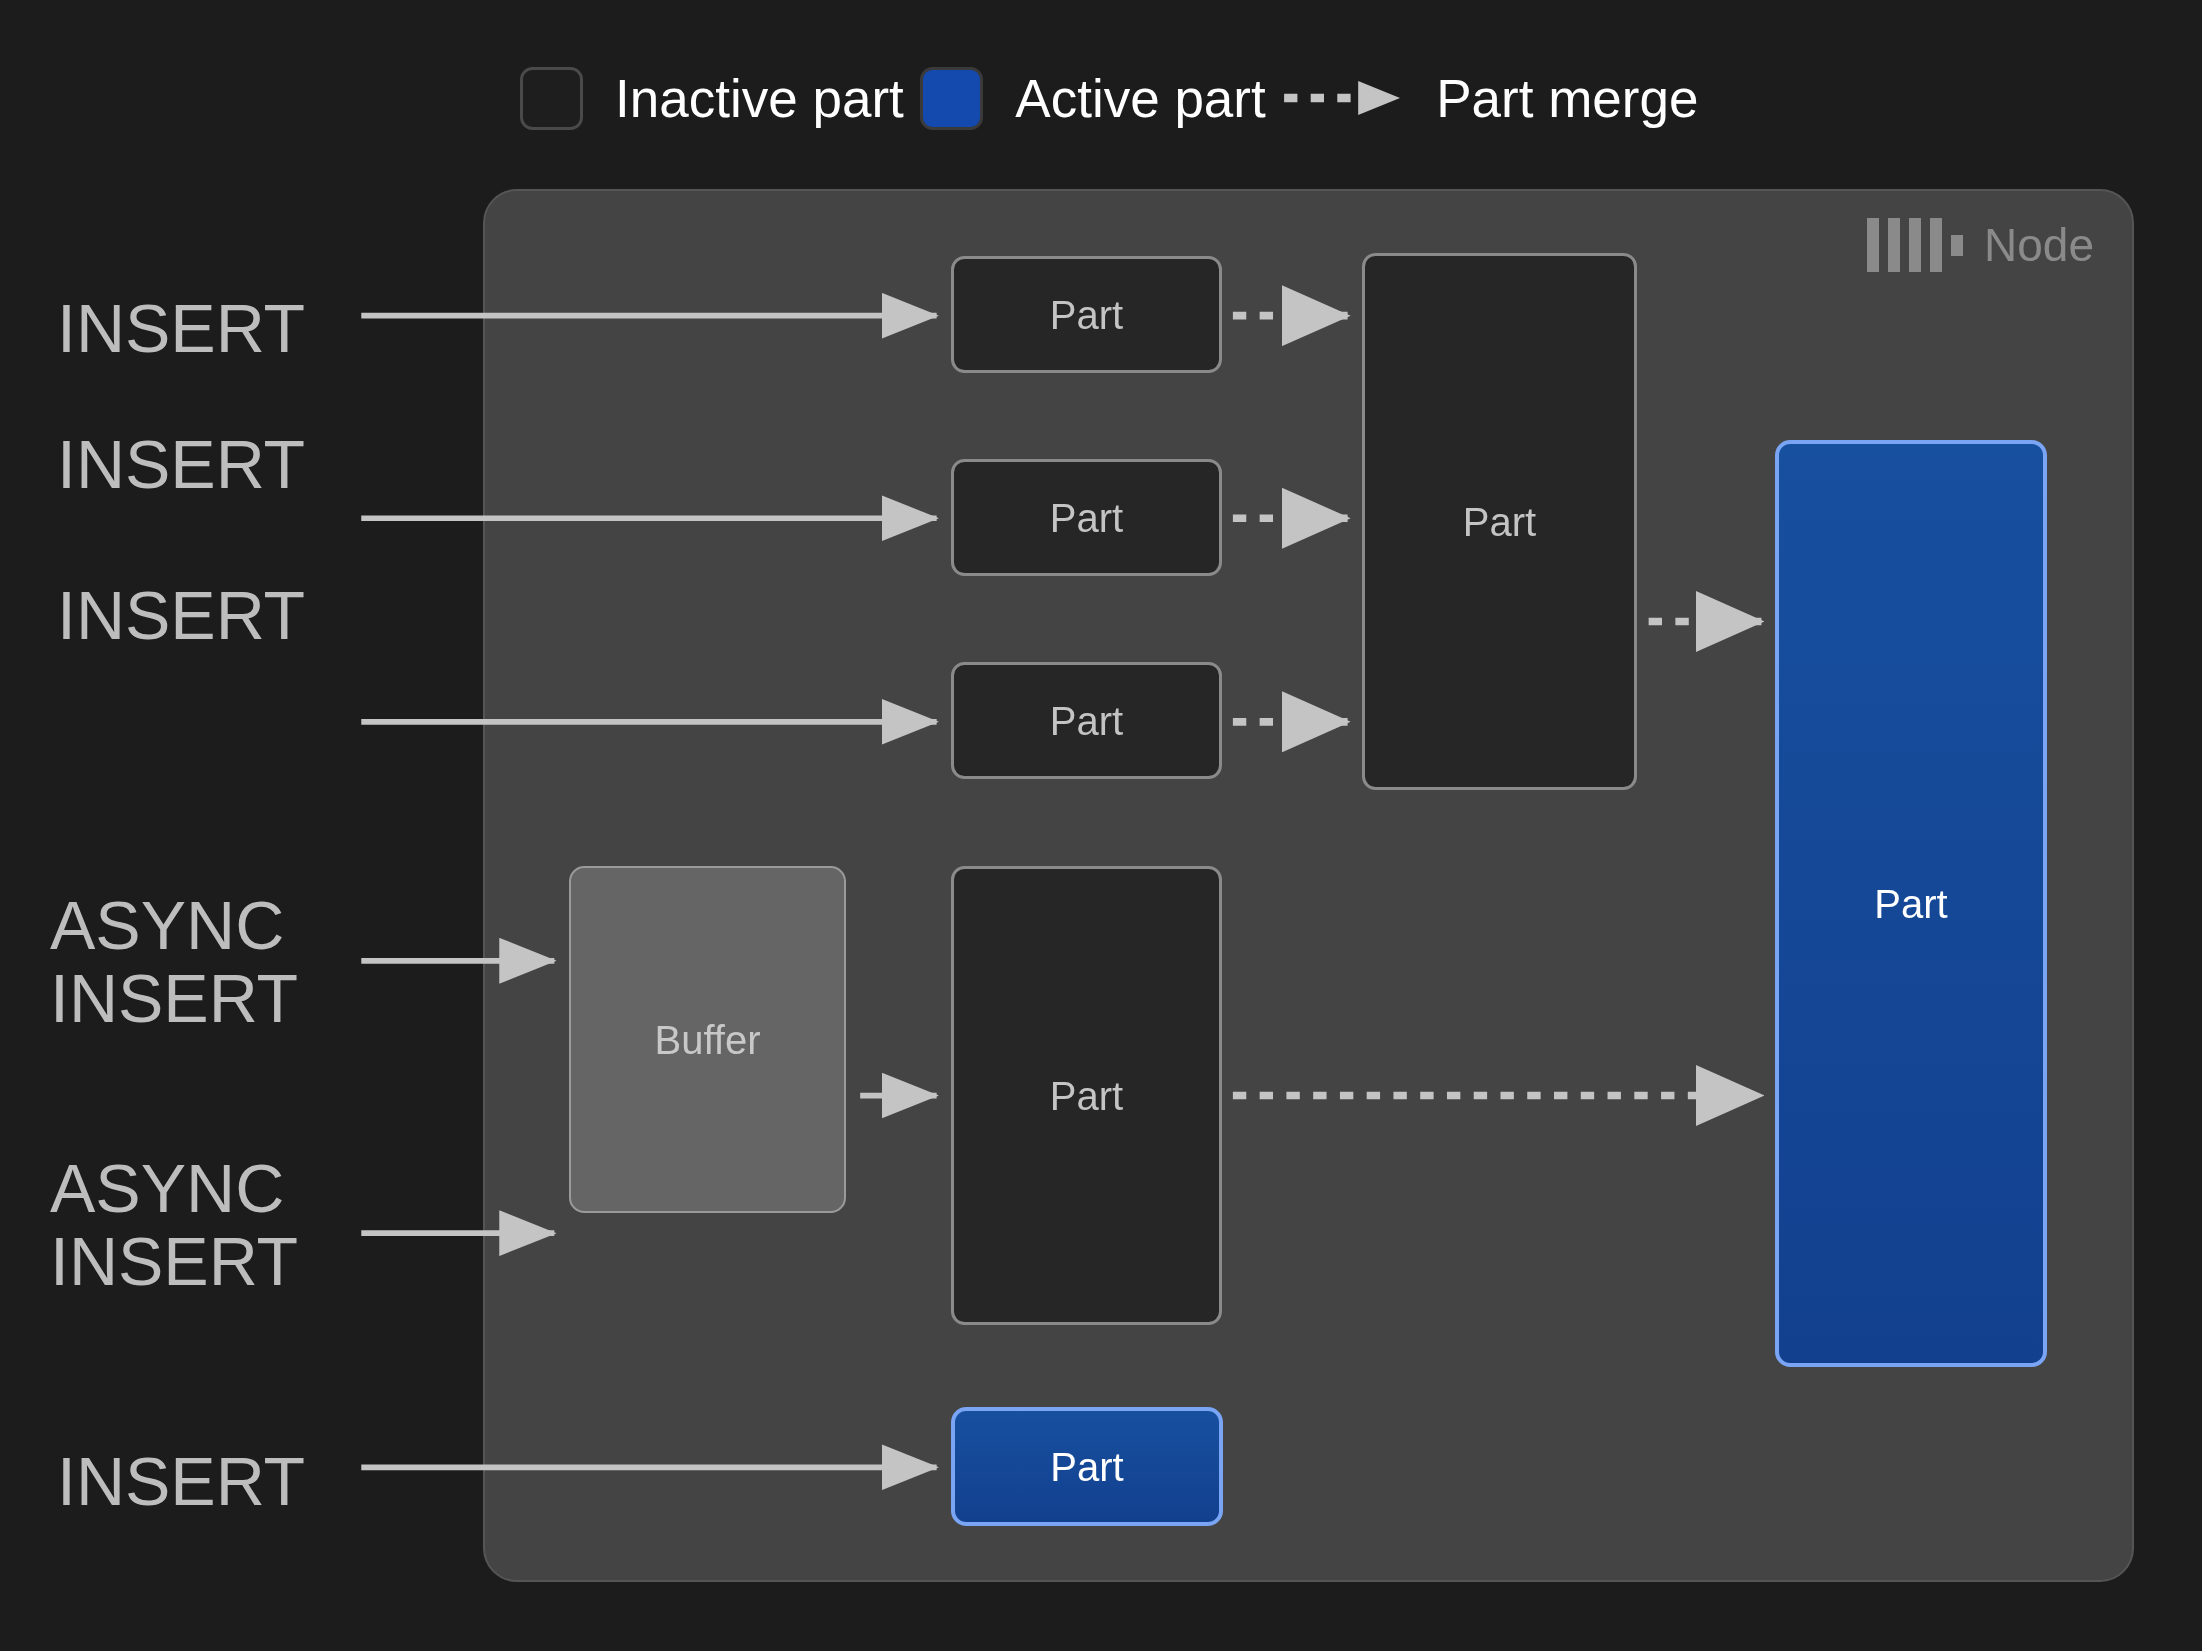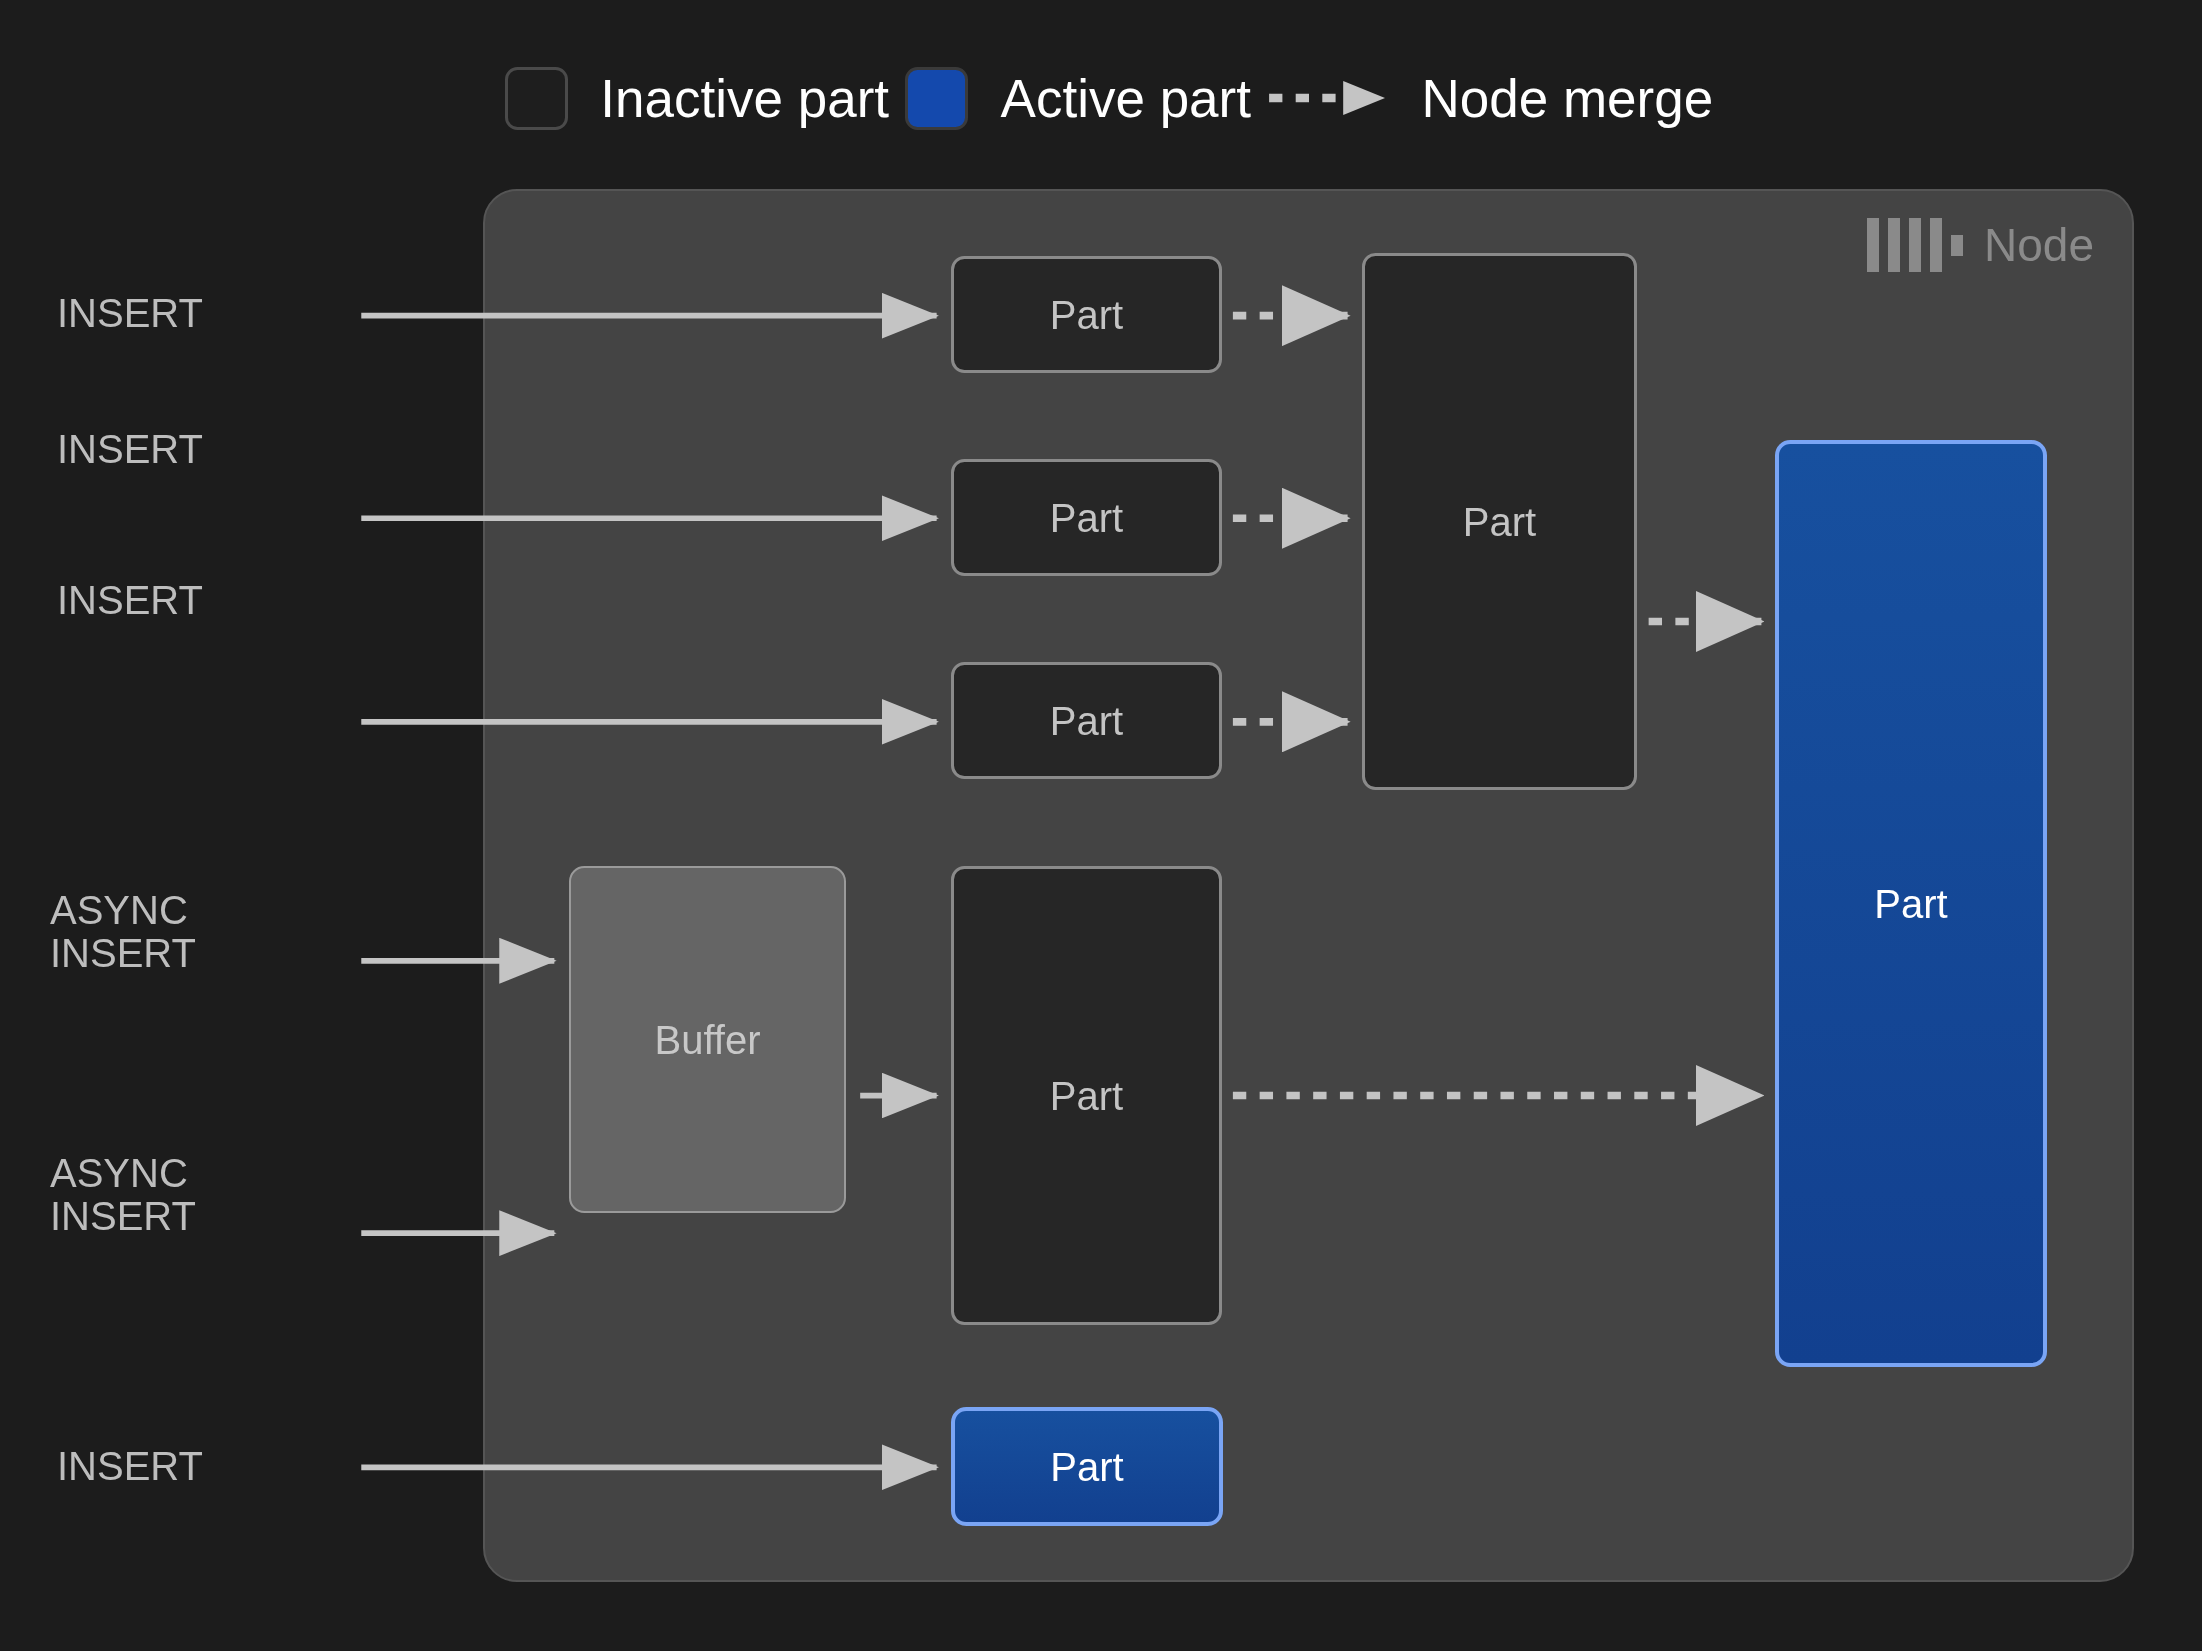--- a/index.html
+++ b/index.html
@@ -132,21 +132,21 @@
     background: #656565;
     border: 2.9px solid #9a9a9a;
     color: #c8c8c8;
     border-radius: 15.3px;
   }
 
   
   .src-label {
     position: absolute;
     color: #bdbdbd;
-    font-size: 40px;
+    font-size: 68px;
     line-height: 1.07;
     white-space: pre-line;
     text-align: left;
   }
 
   
   #arrows {
     position: absolute;
     left: 0; top: 0;
     width: 2202px;
@@ -169,21 +169,21 @@
     <span class="legend-label">Active part</span>
   </div>
 
   <div class="legend-item">
     <span class="legend-arrow">
       <svg width="122" height="38" viewBox="0 0 128 40">
         <line x1="2" y1="20" x2="82" y2="20" stroke="#c4c4c4" stroke-width="9" stroke-dasharray="14 14"></line>
         <polygon points="80,2 124,20 80,38" fill="#c4c4c4"></polygon>
       </svg>
     </span>
-    <span class="legend-label">Node merge</span>
+    <span class="legend-label">Part merge</span>
   </div>
 
 </div>
 
 <div id="node-container">
   <div id="node-badge">
     <span id="node-logo">
       <span class="bar"></span>
       <span class="bar"></span>
       <span class="bar"></span>

